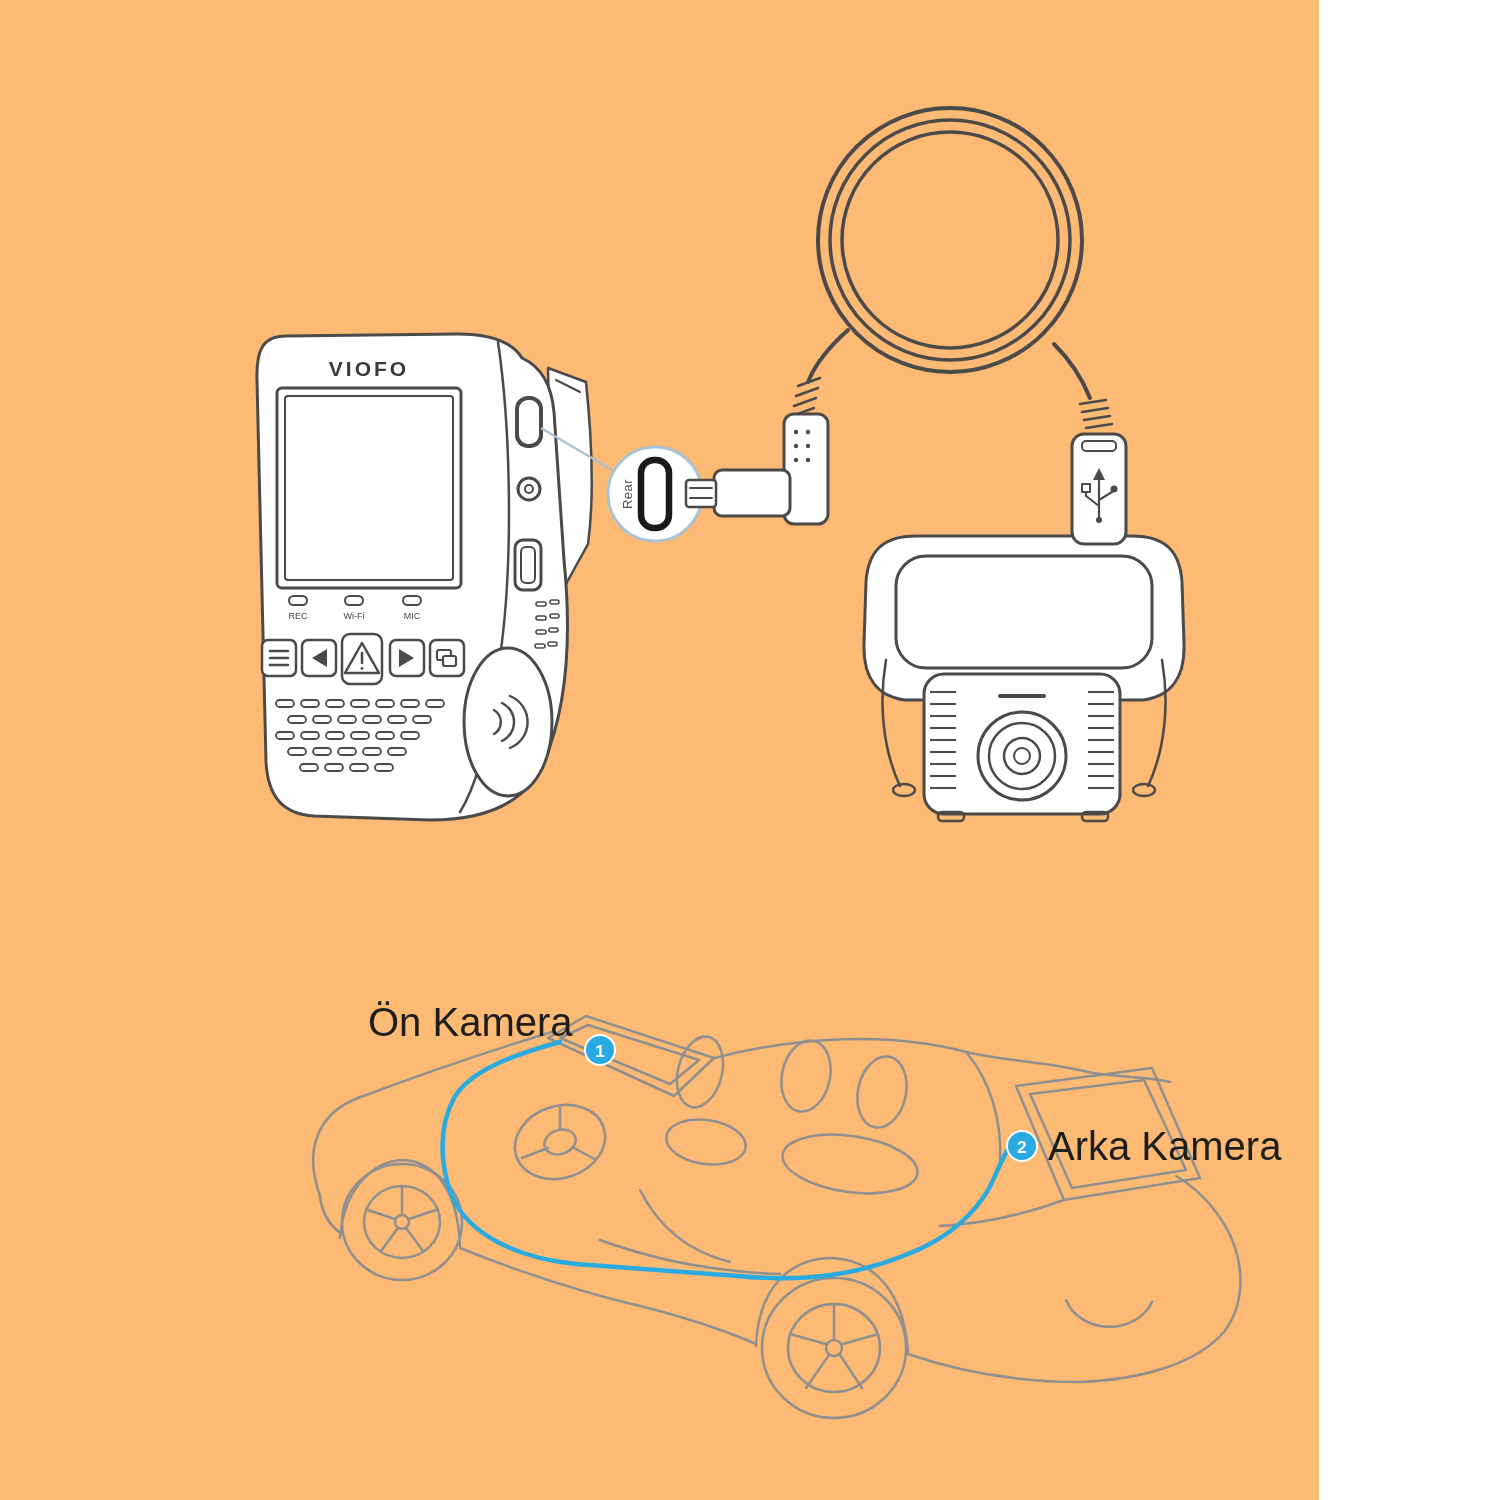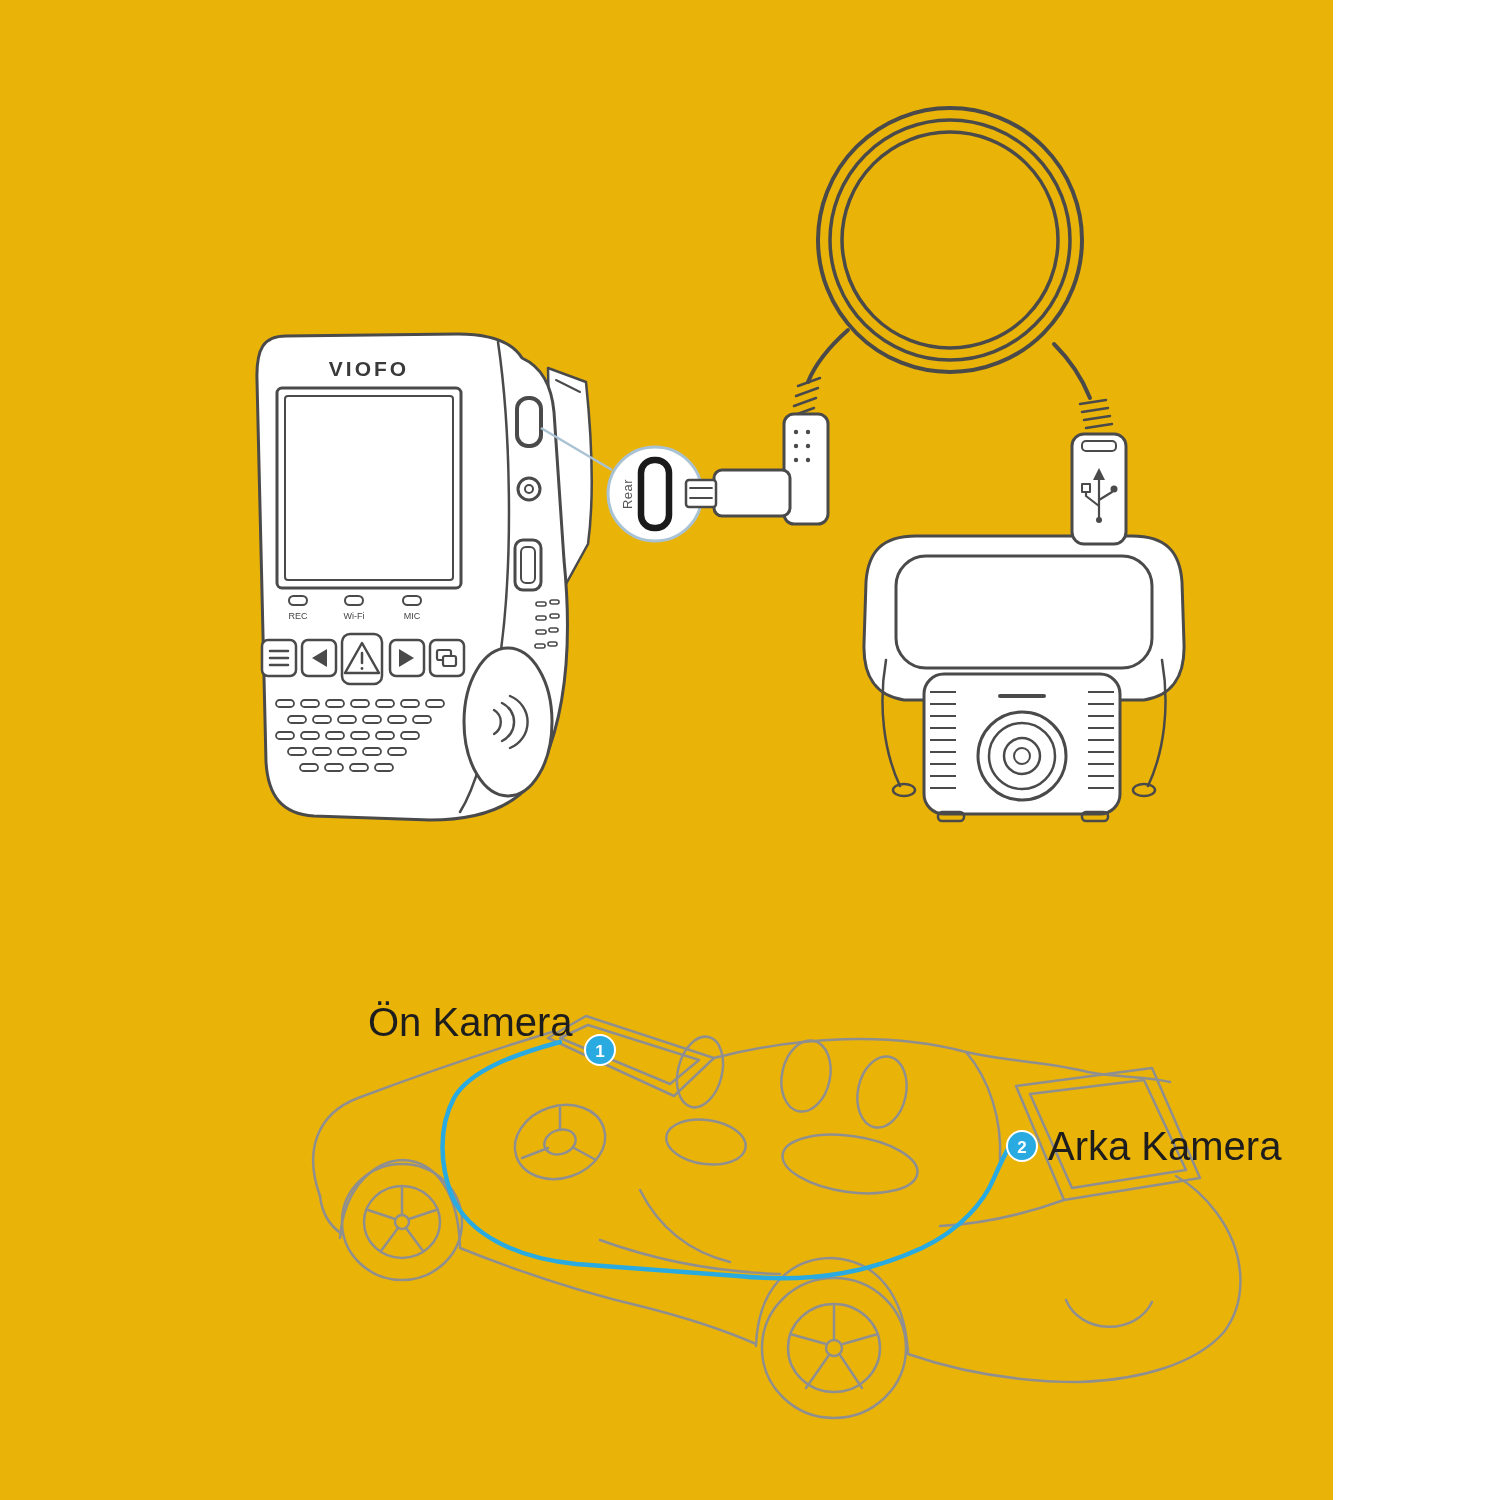--- a/index.html
+++ b/index.html
@@ -1,16 +1,16 @@
 <!DOCTYPE html>
 <html><head>
 <meta charset="utf-8">
 <style>
   html,body{margin:0;padding:0;background:#fff;}
-  .page{position:relative;width:1319px;height:1500px;background:#eab308;overflow:hidden;padding-left:14px;}
+  .page{position:relative;width:1319px;height:1500px;background:#fdba74;overflow:hidden;}
   svg{position:absolute;top:0;left:0;}
   text{font-family:"Liberation Sans", sans-serif;}
   .ink{stroke:#4a4a4a;fill:none;stroke-linecap:round;stroke-linejoin:round;}
   .inkw{stroke:#4a4a4a;fill:#ffffff;stroke-linecap:round;stroke-linejoin:round;}
   .car{stroke:#8f8f8f;fill:none;stroke-width:2.5;stroke-linecap:round;stroke-linejoin:round;}
   .label{fill:#1d1d1d;font-size:40px;}
   .tiny{fill:#444444;font-size:9px;}
 </style>
 </head>
 <body>

